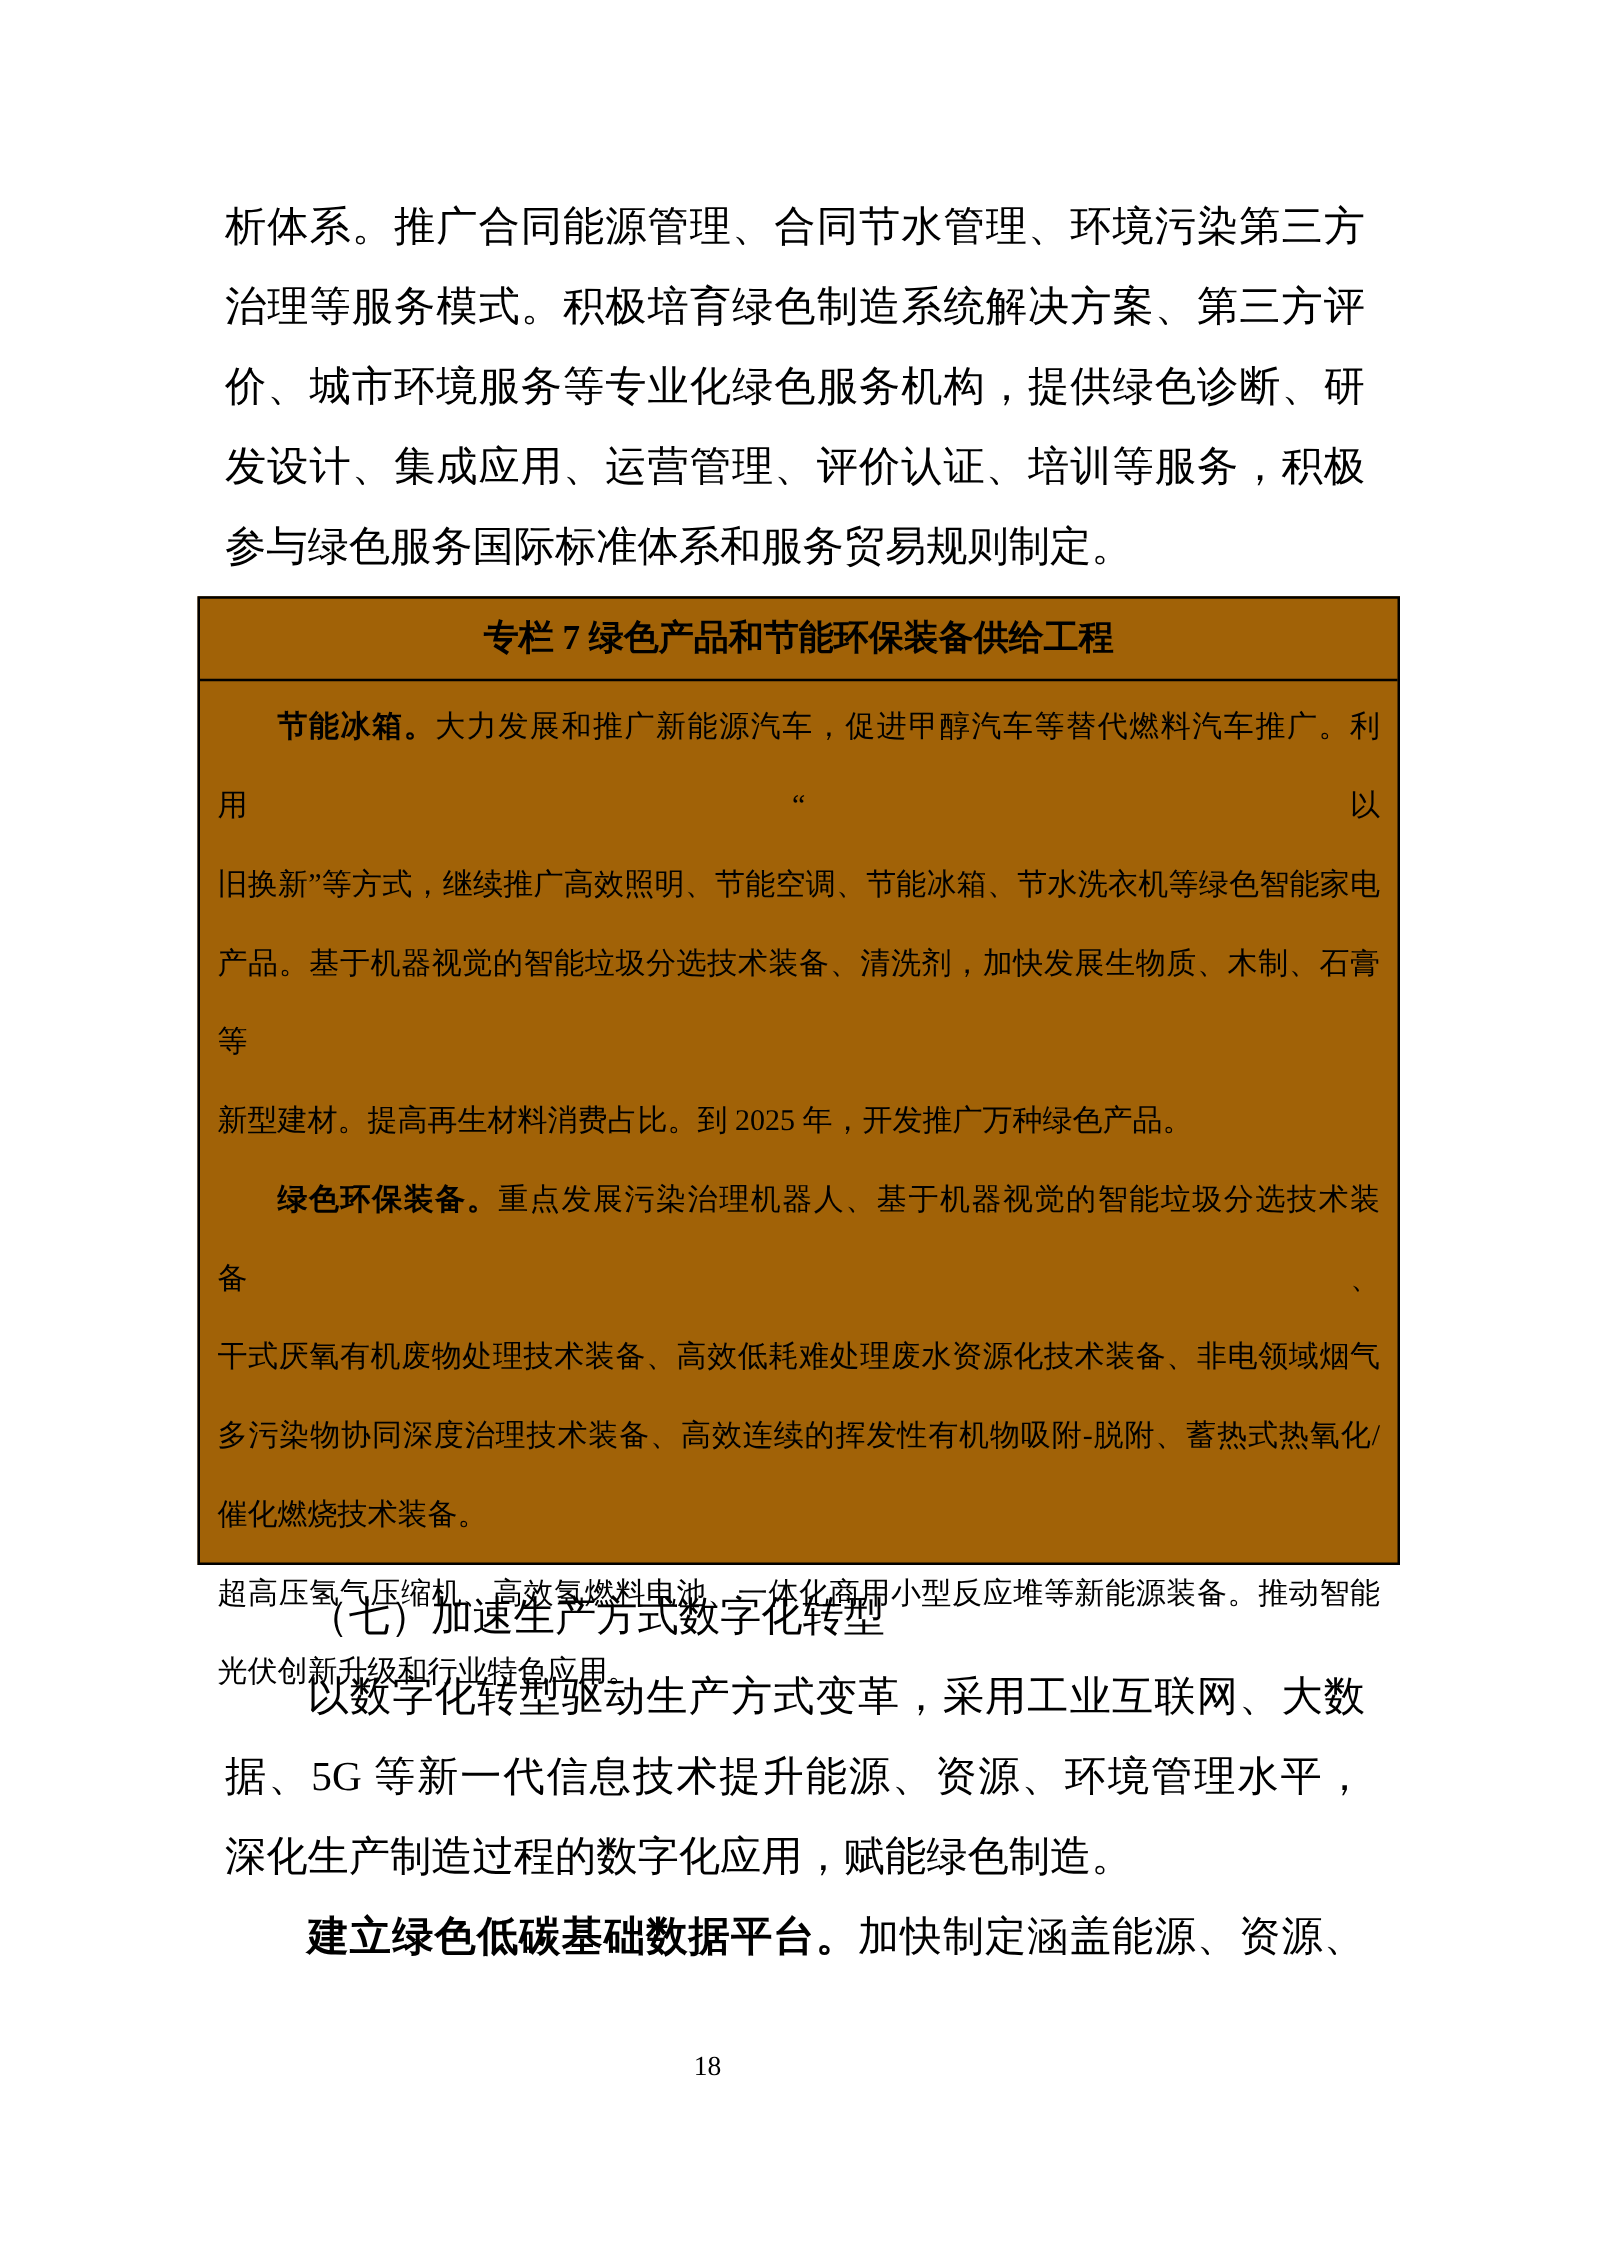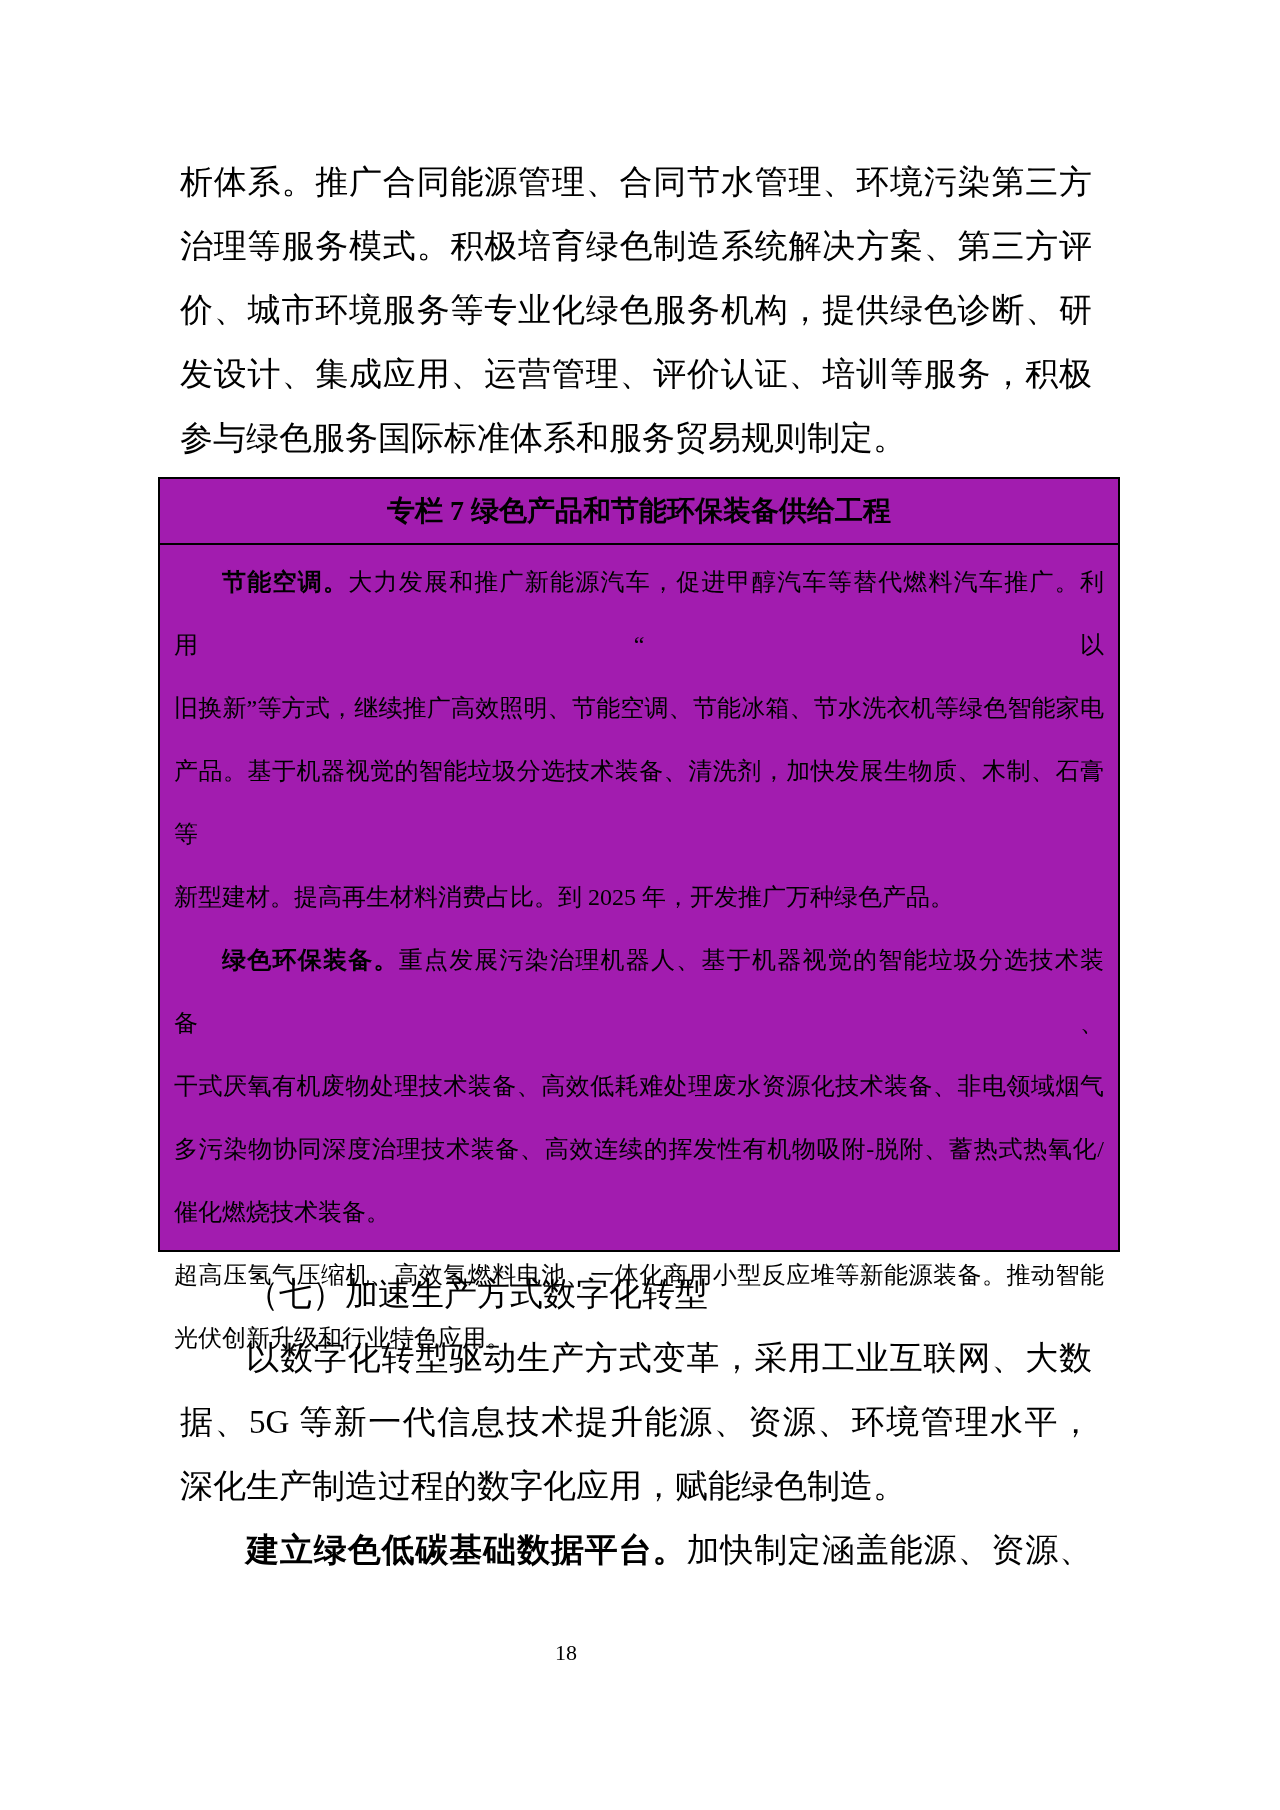--- a/index.html
+++ b/index.html
@@ -19,21 +19,21 @@
   .bline.left, .bline.last{ text-align-last:left; }
   .ind{ text-indent:2em; }
 
   .intro{
     position:absolute; left:180px; top:150px; width:912px;
     font-size:33px; line-height:64px;
   }
 
   .feature-box{
     position:absolute; left:158px; top:477px; width:962px; height:775px;
-    border:2px solid #000; box-sizing:border-box; background:#a21caf;
+    border:2px solid #000; box-sizing:border-box; background:#a16207;
   }
   .box-title{
     height:64px; line-height:64px;
     text-align:center; font-weight:700; font-size:28px;
     border-bottom:2px solid #000;
   }
   .box-body{
     padding:6px 14px 0 14px;
     font-size:24px; line-height:63px;
   }
@@ -62,21 +62,21 @@
     <div class="bline">治理等服务模式。积极培育绿色制造系统解决方案、第三方评</div>
     <div class="bline">价、城市环境服务等专业化绿色服务机构，提供绿色诊断、研</div>
     <div class="bline">发设计、集成应用、运营管理、评价认证、培训等服务，积极</div>
     <div class="bline last">参与绿色服务国际标准体系和服务贸易规则制定。</div>
   </div>
 
   <div class="feature-box">
     <div class="box-title">专栏 7 绿色产品和节能环保装备供给工程</div>
     <div class="box-body">
 
-      <div class="xline ind"><b>节能空调。</b><span>大力发展和推广新能源汽车，促进甲醇汽车等替代燃料汽车推广。利用“以</span></div>
+      <div class="xline ind"><b>节能冰箱。</b><span>大力发展和推广新能源汽车，促进甲醇汽车等替代燃料汽车推广。利用“以</span></div>
       <div class="xline">旧换新”等方式，继续推广高效照明、节能空调、节能冰箱、节水洗衣机等绿色智能家电</div>
       <div class="xline">产品。基于机器视觉的智能垃圾分选技术装备、清洗剂，加快发展生物质、木制、石膏等</div>
       <div class="xline last">新型建材。提高再生材料消费占比。到 2025 年，开发推广万种绿色产品。</div>
 
       <div class="xline ind"><b>绿色环保装备。</b><span>重点发展污染治理机器人、基于机器视觉的智能垃圾分选技术装备、</span></div>
       <div class="xline">干式厌氧有机废物处理技术装备、高效低耗难处理废水资源化技术装备、非电领域烟气</div>
       <div class="xline">多污染物协同深度治理技术装备、高效连续的挥发性有机物吸附-脱附、蓄热式热氧化/</div>
       <div class="xline last">催化燃烧技术装备。</div>
 
       <div class="xline">超高压氢气压缩机、高效氢燃料电池、一体化商用小型反应堆等新能源装备。推动智能</div>

